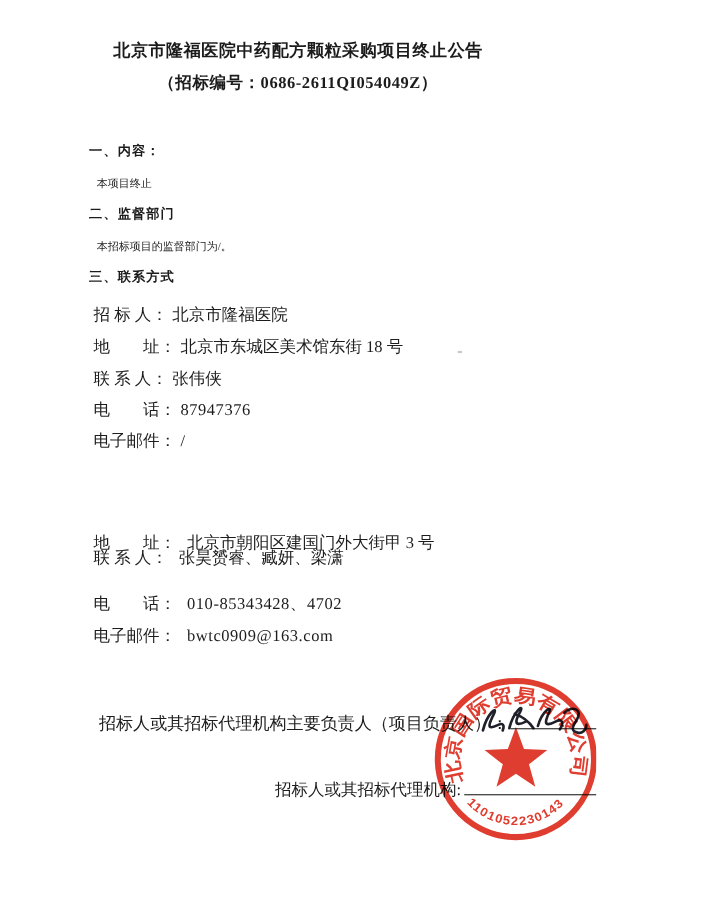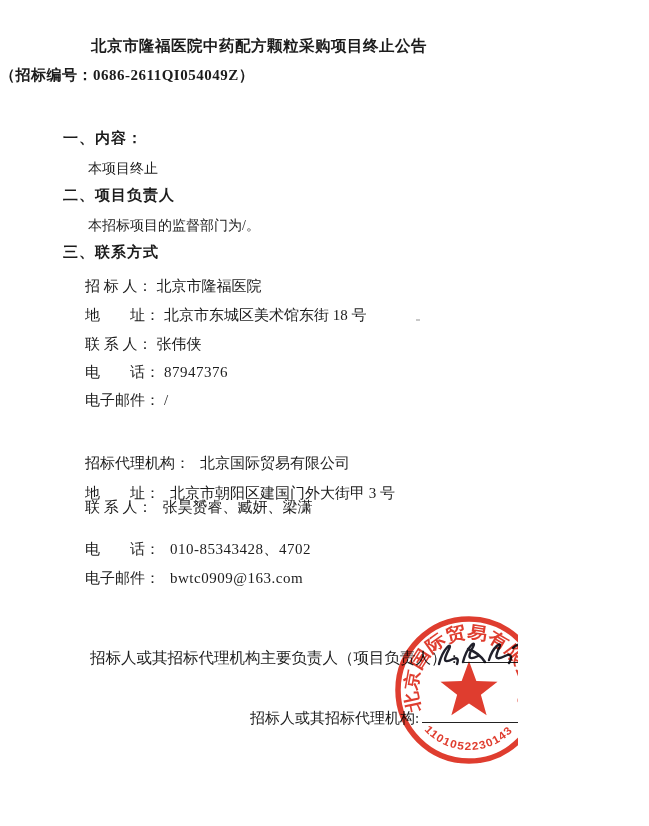--- a/index.html
+++ b/index.html
@@ -1,32 +1,32 @@
 <!DOCTYPE html>
 <html><head>
 <meta charset="utf-8">
 <style>
   html,body{margin:0;padding:0;background:#ffffff;}
   .page{
     position:relative;width:518px;height:826px;background:#ffffff;
-    font-family:"Liberation Serif",serif;color:#1c1c1c;overflow:hidden;
+    font-family:"Liberation Serif",serif;color:#1c1c1c;overflow:hidden;padding-left:24px;
   }
   .title{
     position:absolute;top:36px;left:0;width:100%;text-align:center;
     font-size:15.5px;font-weight:bold;letter-spacing:0.5px;
   }
   .subtitle{
-    position:absolute;top:66px;left:0;width:100%;
+    position:absolute;top:66px;left:0;width:100%;text-align:center;
     font-size:15px;font-weight:bold;letter-spacing:0.5px;
   }
   .heading{
-    position:absolute;left:63px;font-size:15px;font-weight:bold;letter-spacing:1px;text-align:right;
+    position:absolute;left:81px;font-size:12px;font-weight:bold;letter-spacing:1px;text-align:right;
   }
   .h1{top:129px}.h2{top:186px}.h3{top:243px}
-  .body-line{position:absolute;left:88px;font-size:14px;}
+  .body-line{position:absolute;left:88px;font-size:10px;}
   .b1{top:160px}.b2{top:217px}
   .row{position:absolute;left:85px;font-size:15px;white-space:pre;}
   .row .val{margin-left:4px;}
   .row.agency .val{margin-left:10px;}
   .t1{top:277px}.t2{top:306px}.t3{top:335px}.t4{top:363px}.t5{top:391px}
   .a1{top:454px}.a2{top:484px}.a3{top:498px}.a4{top:540px}.a5{top:569px}
   .mono-val{font-family:"Liberation Serif",serif;letter-spacing:0.5px;margin-top:40px;}
   .sign-line1{position:absolute;left:90px;top:648px;font-size:15.5px;white-space:pre;}
   .sign-line2{position:absolute;left:250px;top:708px;font-size:15px;white-space:pre;}
   .blank-underline{
@@ -49,32 +49,31 @@
 <body>
 
 <div class="page">
 
   <div class="title">北京市隆福医院中药配方颗粒采购项目终止公告</div>
   <div class="subtitle">（招标编号：0686-2611QI054049Z）</div>
 
   <div class="heading h1">一、内容：</div>
   <div class="body-line b1">本项目终止</div>
 
-  <div class="heading h2">二、项目负责人</div>
+  <div class="heading h2">二、监督部门</div>
   <div class="body-line b2">本招标项目的监督部门为/。</div>
 
   <div class="heading h3">三、联系方式</div>
 
   <div class="row t1"><span class="lbl">招 标 人：</span><span class="val">北京市隆福医院</span></div>
   <div class="row t2"><span class="lbl">地　　址：</span><span class="val">北京市东城区美术馆东街 18 号</span></div>
   <div class="row t3"><span class="lbl">联 系 人：</span><span class="val">张伟侠</span></div>
   <div class="row t4"><span class="lbl">电　　话：</span><span class="val mono-val">87947376</span></div>
   <div class="row t5"><span class="lbl">电子邮件：</span><span class="val">/</span></div>
 
-  <div class="row agency a1"><span class="lbl">招标代理机构：</span><span class="val">北京国际贸易有限公司</span></div>
   <div class="row agency a2"><span class="lbl">地　　址：</span><span class="val">北京市朝阳区建国门外大街甲 3 号</span></div>
   <div class="row agency a3"><span class="lbl">联 系 人：</span><span class="val">张昊赟睿、臧妍、梁潇</span></div>
   <div class="row agency a4"><span class="lbl">电　　话：</span><span class="val mono-val">010-85343428、4702</span></div>
   <div class="row agency a5"><span class="lbl">电子邮件：</span><span class="val mono-val">bwtc0909@163.com</span></div>
 
   <div class="sign-line1"><span>招标人或其招标代理机构主要负责人（项目负责人）：</span><span class="blank-underline ul1"></span><span>（签名）</span></div>
 
   <div class="sign-line2"><span>招标人或其招标代理机构:</span><span class="blank-underline ul2"></span><span>（盖章）</span></div>
 
   <div class="speck"></div>

